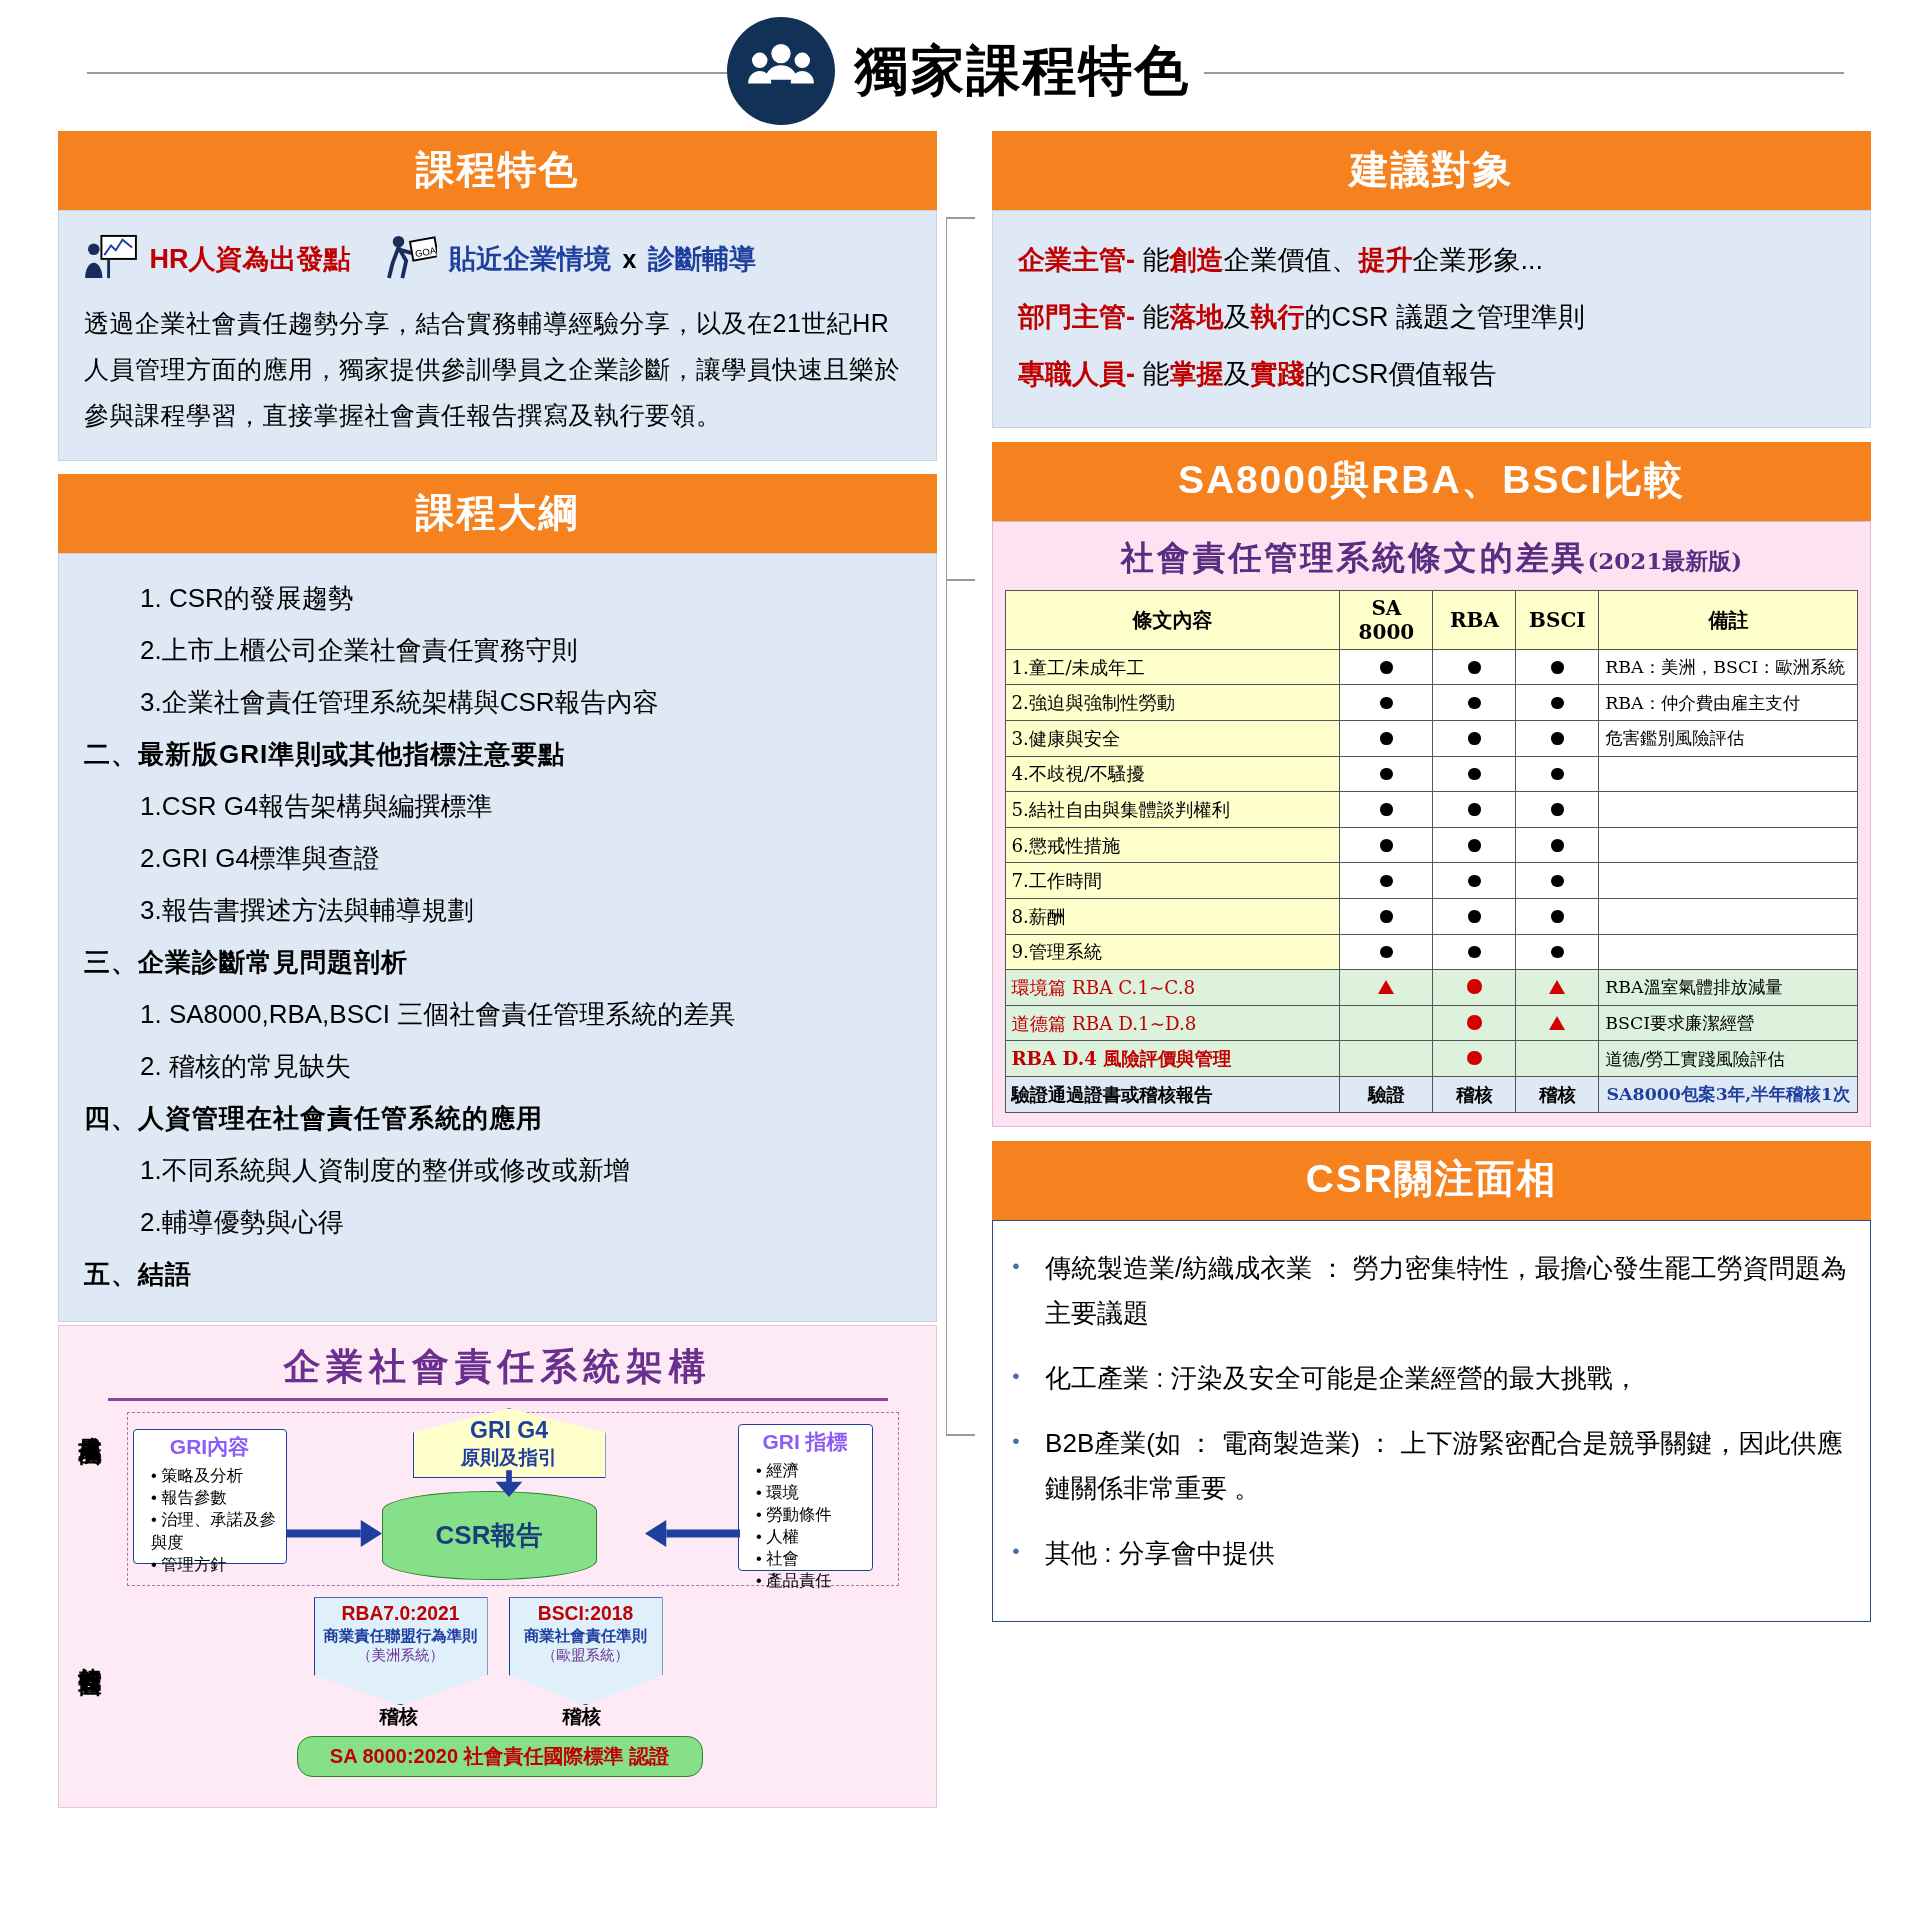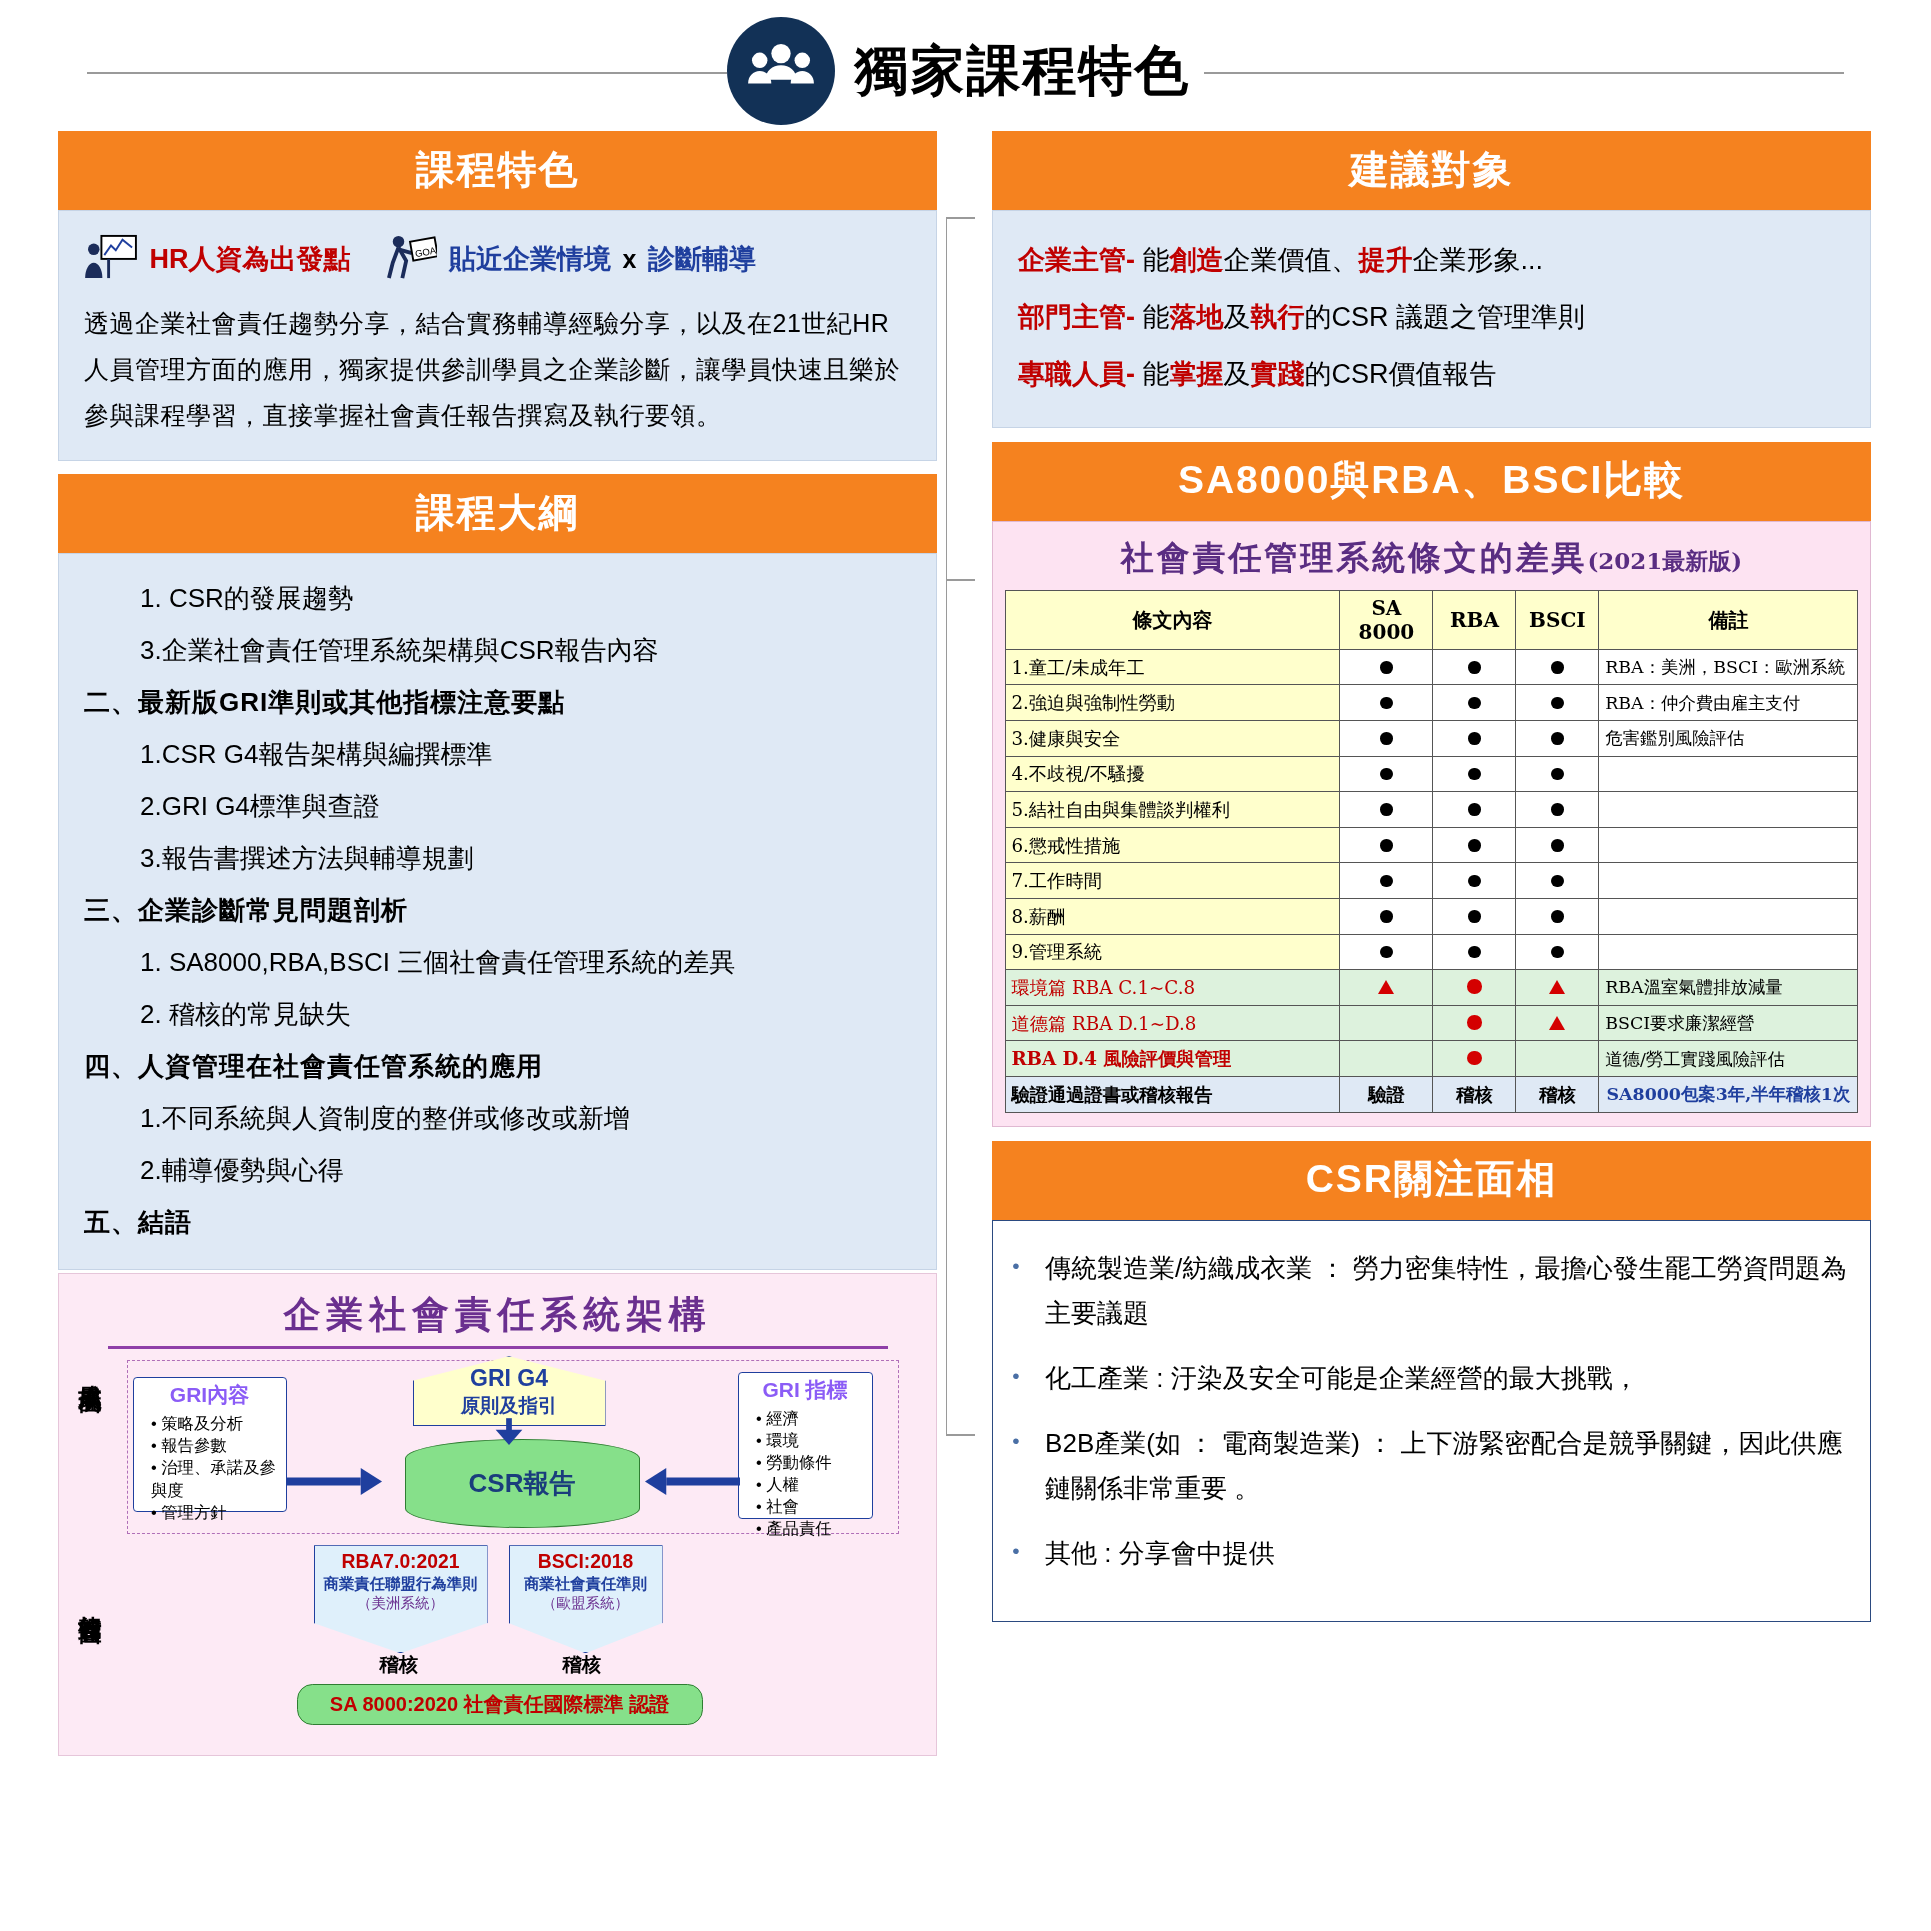--- a/index.html
+++ b/index.html
@@ -188,20 +188,21 @@
           </span>
         </div>
         <div class="feature-text">透過企業社會責任趨勢分享，結合實務輔導經驗分享，以及在21世紀HR人員管理方面的應用，獨家提供參訓學員之企業診斷，讓學員快速且樂於參與課程學習，直接掌握社會責任報告撰寫及執行要領。</div>
       </div>
 
       <div class="bar" style="margin-top:13.5px;">課程大綱</div>
 
       <div class="panel">
         <div class="outline">
           <div class="lvl2">1. CSR的發展趨勢</div>
+          <div class="lvl2">2.上市上櫃公司企業社會責任實務守則</div>
           <div class="lvl2">3.企業社會責任管理系統架構與CSR報告內容</div>
           <div class="lvl1">二、最新版GRI準則或其他指標注意要點</div>
           <div class="lvl2">1.CSR G4報告架構與編撰標準</div>
           <div class="lvl2">2.GRI G4標準與查證</div>
           <div class="lvl2">3.報告書撰述方法與輔導規劃</div>
           <div class="lvl1">三、企業診斷常見問題剖析</div>
           <div class="lvl2">1. SA8000,RBA,BSCI 三個社會責任管理系統的差異</div>
           <div class="lvl2">2. 稽核的常見缺失</div>
           <div class="lvl1">四、人資管理在社會責任管系統的應用</div>
           <div class="lvl2">1.不同系統與人資制度的整併或修改或新增</div>
@@ -240,21 +241,21 @@
               <li>社會</li>
               <li>產品責任</li>
             </ul>
           </div>
 
           <div class="diamond-top" style="left:340px; top:0px; width:193px; height:70px;">
             <div class="d1">GRI G4</div>
             <div class="d2">原則及指引</div>
           </div>
 
-          <div class="cyl" style="left:309px; top:83px; width:235px; height:89px;margin-left:23px;">CSR報告</div>
+          <div class="cyl" style="left:309px; top:83px; width:215px; height:89px;">CSR報告</div>
 
           <svg class="arrow" style="left:214px; top:106px;" width="97" height="39" viewBox="0 0 100 40">
             <path d="M0 20 L76 20" stroke="#1f3f9e" stroke-width="8" fill="none"></path>
             <path d="M76 6 L98 20 L76 34 Z" fill="#1f3f9e"></path>
           </svg>
           <svg class="arrow" style="right:183px; top:106px;" width="97" height="39" viewBox="0 0 100 40">
             <path d="M100 20 L24 20" stroke="#1f3f9e" stroke-width="8" fill="none"></path>
             <path d="M24 6 L2 20 L24 34 Z" fill="#1f3f9e"></path>
           </svg>
           <svg class="arrow" style="left:415px; top:62px;" width="42" height="29" viewBox="0 0 44 30">

